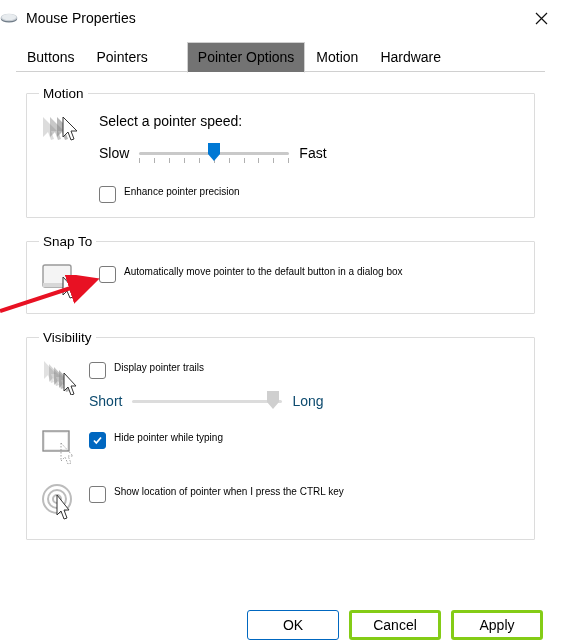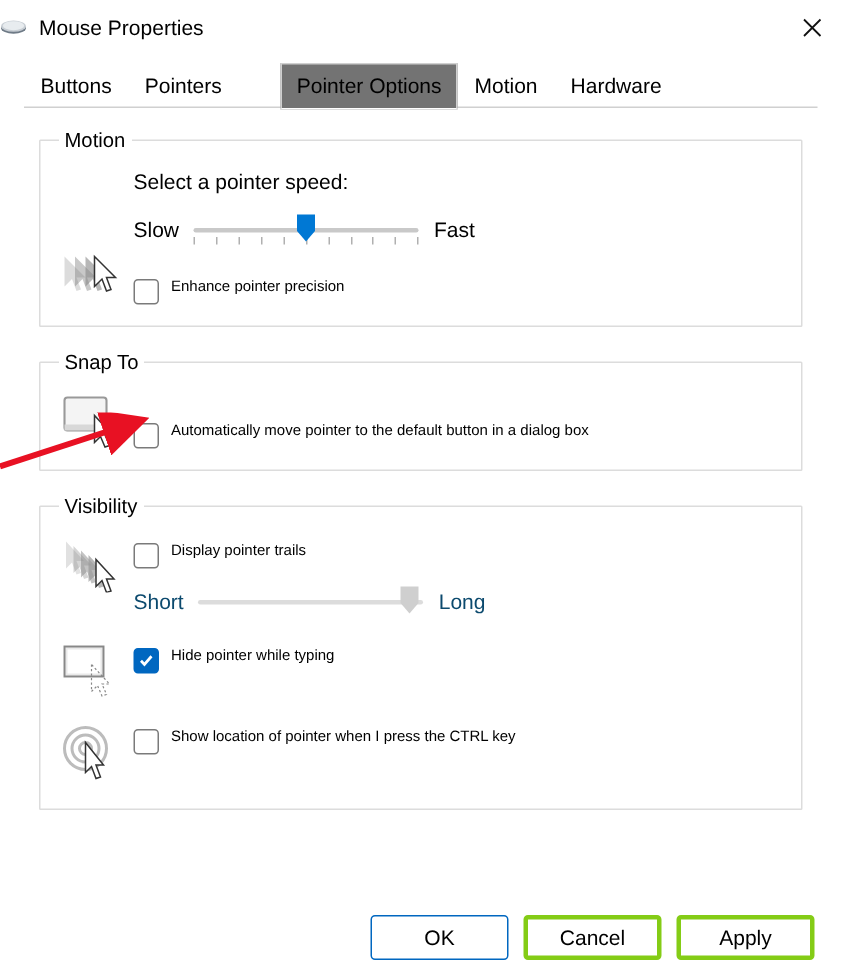--- a/index.html
+++ b/index.html
@@ -78,21 +78,22 @@
     padding: 12px 14px 14px 14px;
     position: relative;
   }
   fieldset.group > legend {
     font-size: 13.5px;
     padding: 0 4px;
     margin-left: -2px;
   }
   .row {
     display: flex;
-    align-items: flex-end;
+    align-items: flex-start;
+    gap: 10px;
   }
   .group-icon {
     width: 42px;
     flex: 0 0 48px;
     display: flex;
     align-items: flex-start;
     justify-content: flex-start;
     padding-top: 2px;
   }
   .right-col { flex: 1; }

